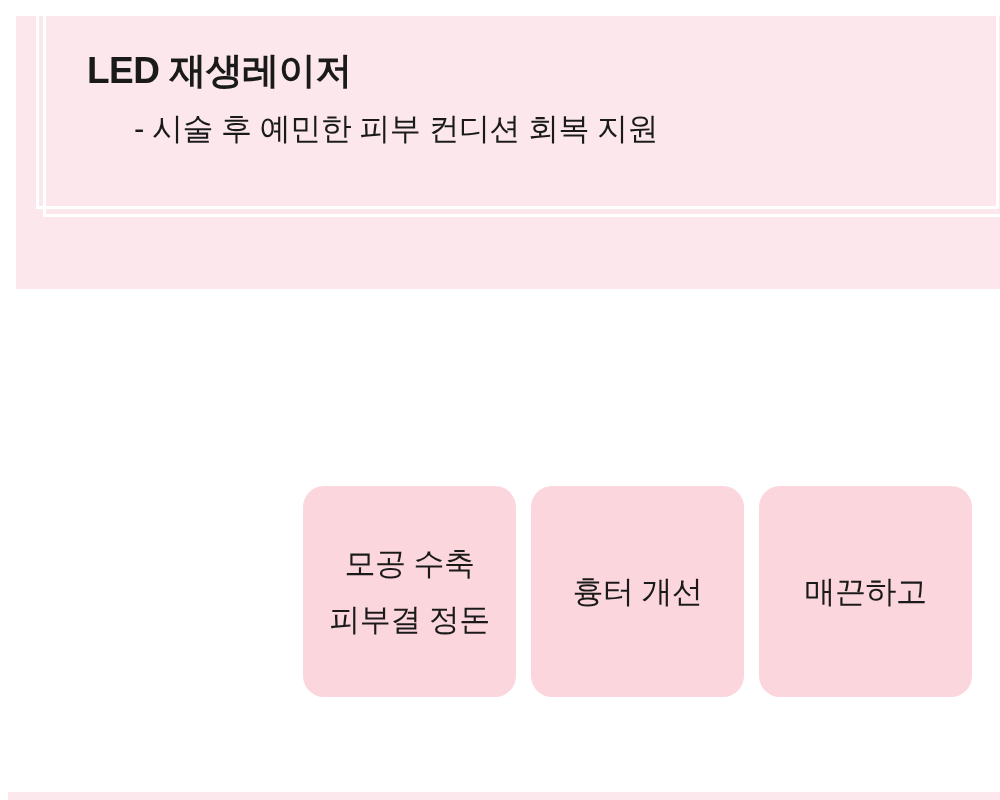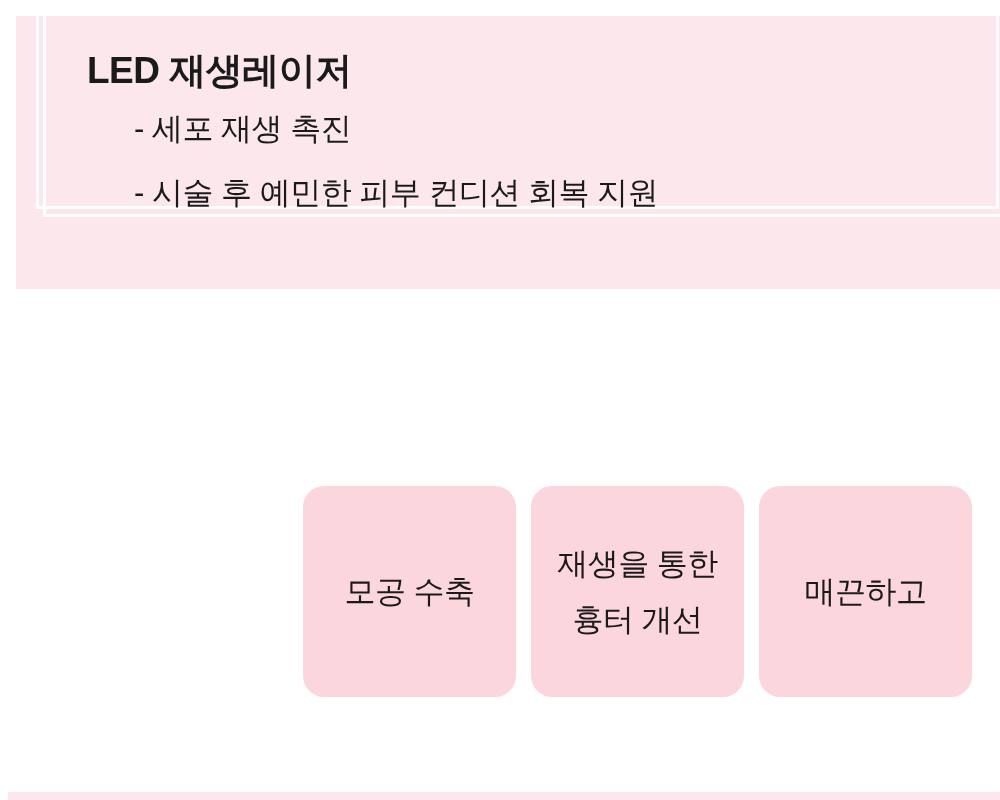--- a/index.html
+++ b/index.html
@@ -77,32 +77,31 @@
   }
 </style>
 </head>
 <body>
 
 <div class="hero">
   <div class="frame frame-a"></div>
   <div class="frame frame-b"></div>
   <h1 class="hero-title">LED 재생레이저</h1>
   <div class="hero-bullets">
-    <div>- 세포 재생 촉진</div>
     <div>- 시술 후 예민한 피부 컨디션 회복 지원</div>
   </div>
 </div>
 
 <div class="main">
   <div class="cards-row">
     <div class="benefit-card">
       <div class="line">모공 수축</div>
+      <div class="line">피부결 정돈</div>
     </div>
     <div class="benefit-card">
-      <div class="line">재생을 통한</div>
       <div class="line">흉터 개선</div>
     </div>
     <div class="benefit-card">
       <div class="line">매끈하고</div>
     </div>
   </div>
 </div>
 
 <div class="bottom-edge"></div>
 

